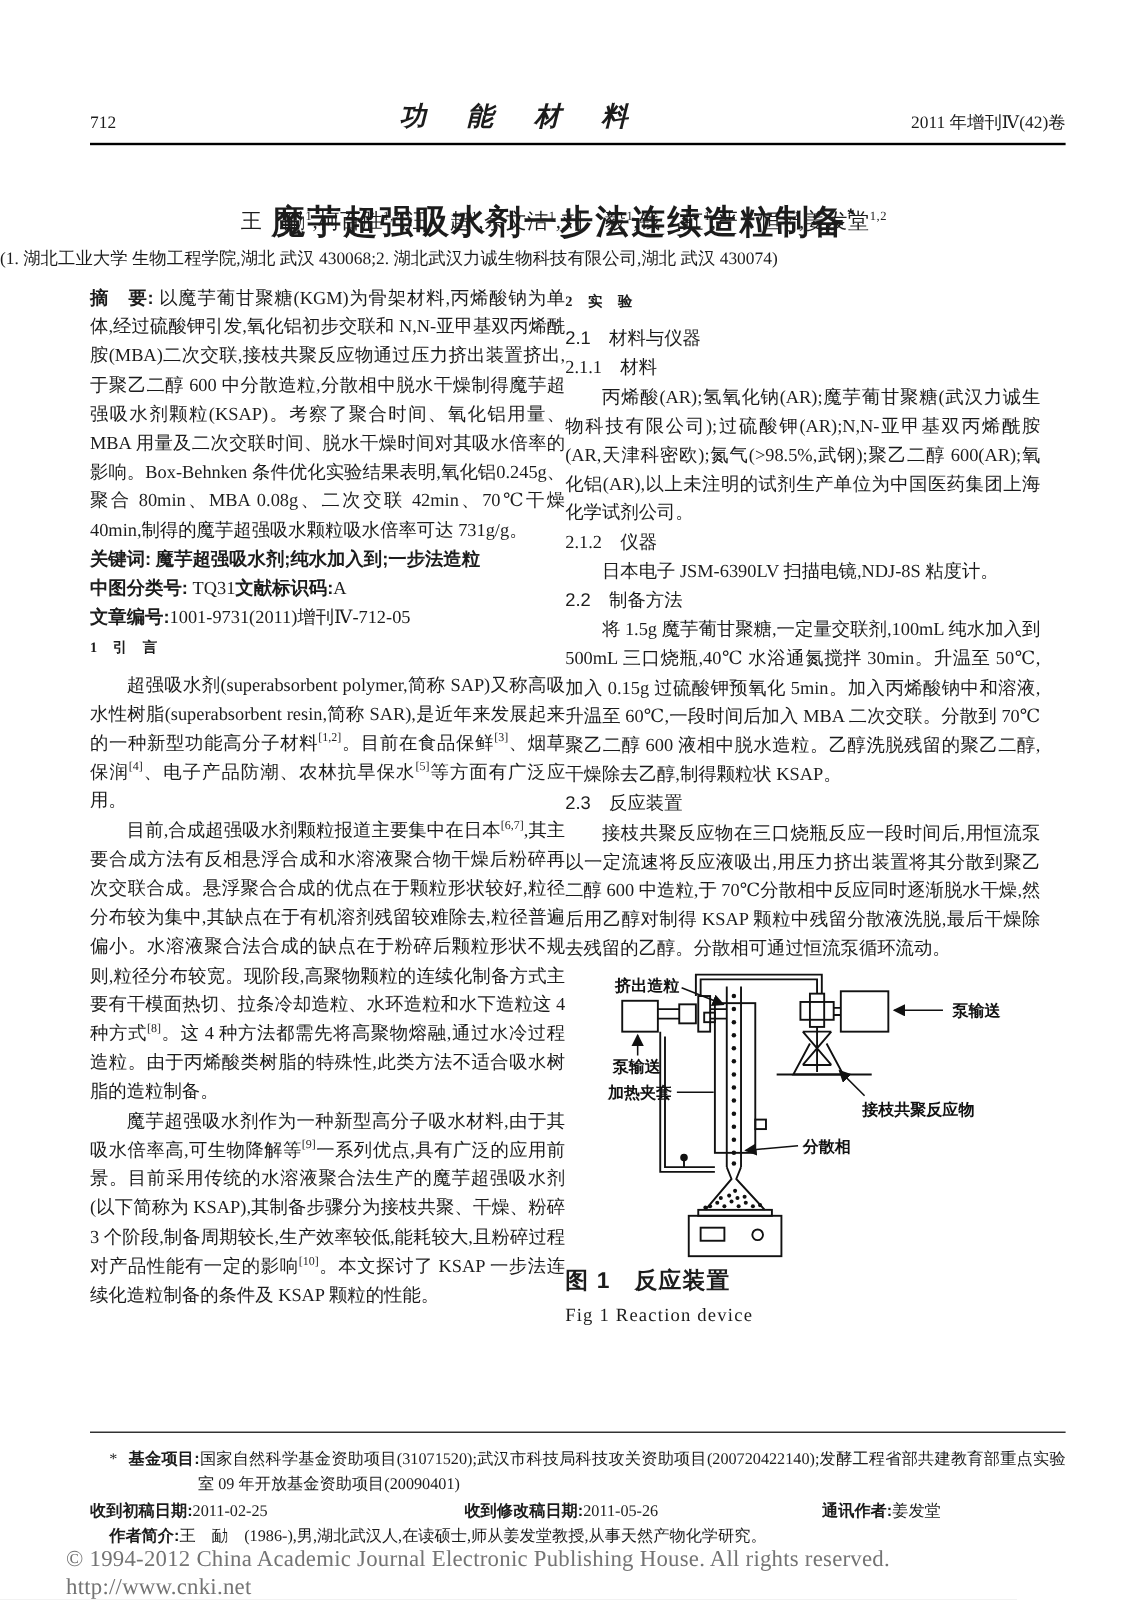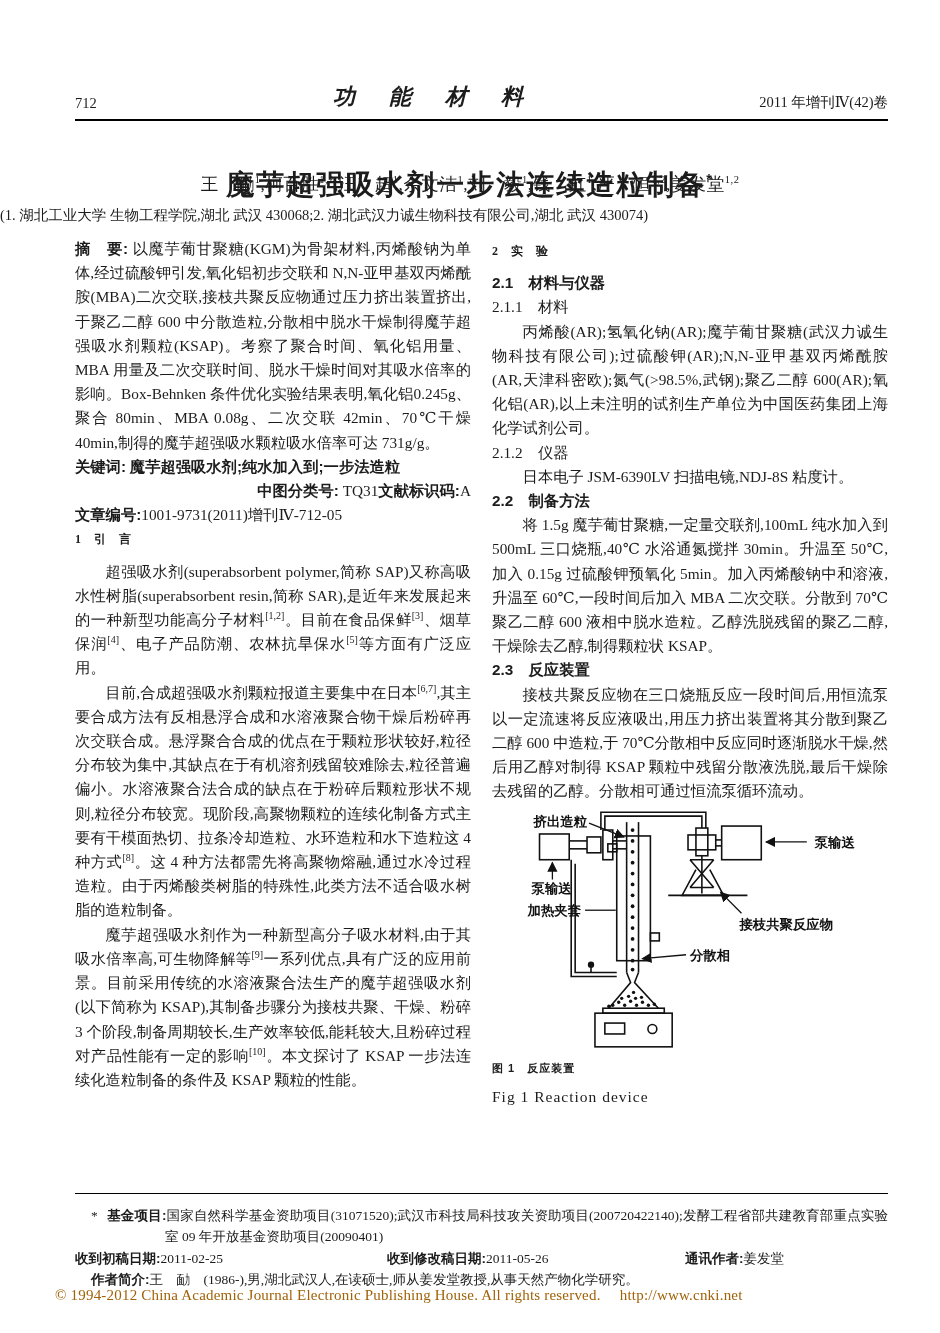--- a/index.html
+++ b/index.html
@@ -33,44 +33,44 @@
     text-align:center; font-size:17.5px; letter-spacing:0.5px;
   }
   .authors sup { font-size:10.5px; }
   .affiliation {
     position:absolute; top:206px; left:0; width:100%;
     text-align:left; font-size:14.5px;
   }
   
   .columns {
     position:absolute; top:237px; left:75px; width:813px;
-    display:flex; gap:21px;
+    display:flex; 
   }
   .col { width:396px; font-size:15.3px; line-height:24.2px; text-align:justify; }
   .col p { margin:0; }
   .col p.ind { text-indent:2em; }
   .lbl { font-family:"Liberation Sans","DejaVu Sans",sans-serif; font-weight:700; }
   .kw-val { font-family:"Liberation Sans","DejaVu Sans",sans-serif; font-weight:700; }
-  .meta-line { display:flex; justify-content:flex-end; }
+  .meta-line { display:flex; justify-content:flex-start; }
   .h1 {
     font-family:Liberation Serif, serif;
     font-weight:700; font-size:12px; margin:0 0 8px; letter-spacing:0.5px;
   }
   .h2 {
     font-family:"Liberation Sans","DejaVu Sans",sans-serif;
-    font-weight:700; font-size:15.3px;
+    font-weight:400; font-size:15.3px;
   }
   .h3 { font-weight:400; }
   sup.ref { font-size:10px; line-height:0; }
   
   .figure { margin-top:4px; }
   .figure svg { display:block; margin:0 auto; }
   .fig-cap-cn {
     font-family:"Liberation Sans","DejaVu Sans",sans-serif;
-    font-weight:700; font-size:11px; margin-top:2px; letter-spacing:1px;
+    font-weight:700; font-size:19px; margin-top:2px; letter-spacing:1px;
   }
   .fig-cap-en { font-size:15.5px; margin-top:5px; letter-spacing:1px; }
   .svg-label {
     font-family:"Liberation Sans","DejaVu Sans",sans-serif;
     font-size:13.5px; font-weight:600; fill:#111;
   }
   
   .footnote {
     position:absolute; top:1193px; left:75px; right:52px;
     border-top:1.5px solid #000; padding-top:11px;
@@ -78,21 +78,21 @@
   }
   .fn-fund { padding-left:90px; text-indent:-74px; }
   .fn-star { display:inline-block; width:16px; text-indent:0; }
   .fn-dates { display:flex; margin-top:1px; }
   .fn-dates .seg1 { width:312px; }
   .fn-dates .seg2 { width:298px; }
   .fn-bio { padding-left:16px; }
   
   .copyright {
     position:absolute; top:1286px; left:55px; right:30px;
-    color:#a16207; font-size:15px; letter-spacing:0.2px;
+    color:#737373; font-size:19px; letter-spacing:0.2px;
   }
 </style>
 </head>
 <body>
 
 <div class="page">
 
   <div class="header">
     <span>712</span>
     <span class="journal-name">功能材料</span>

